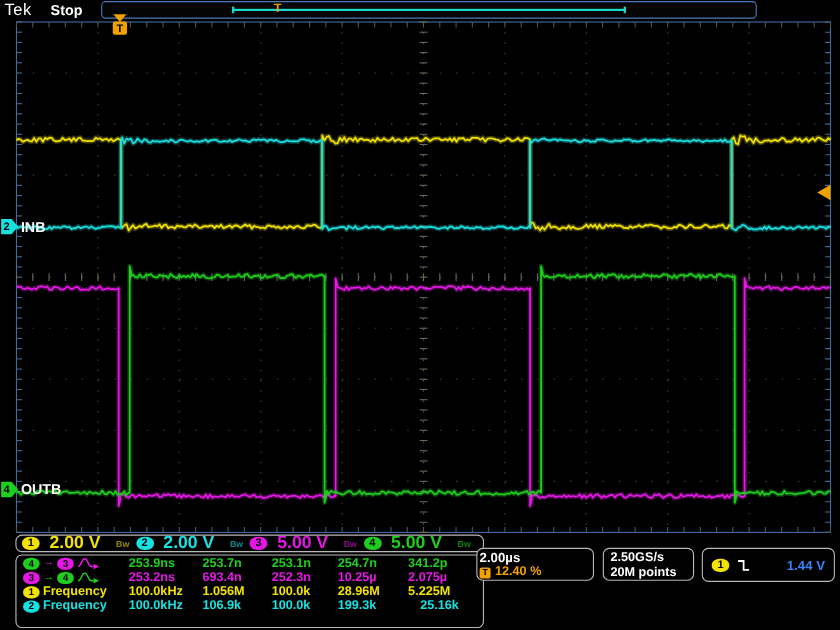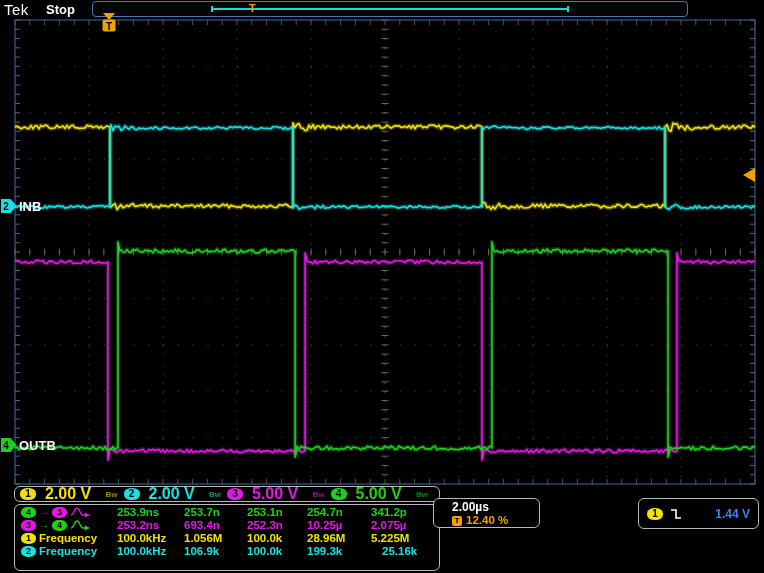--- a/index.html
+++ b/index.html
@@ -25,21 +25,21 @@
   .chscale{font-size:16px;font-weight:bold;margin-left:9px;white-space:nowrap;}
   .bw{font-size:8px;font-weight:bold;opacity:.6;margin-left:auto;margin-right:6px;}
   .mtable{left:14px;top:504px;width:426px;height:67px;padding:1px 2px;}
   .mrow{display:grid;grid-template-columns:100px 67px 63px 60px 64px 64px;height:12.9px;align-items:center;}
   .mrow .hcell{color:#fff;font-size:11.5px;font-weight:bold;}
   .mcell{font-size:11.5px;font-weight:bold;white-space:nowrap;}
   .mlabel{display:flex;align-items:center;gap:3px;padding-left:4px;}
   .mlabel .cbadge{width:15px;height:11px;font-size:9px;line-height:11px;}
   .mname{font-size:11.5px;font-weight:bold;}
   .marrow{font-size:10px;font-weight:bold;line-height:10px;}
-  .hbox{left:433px;top:498px;width:107px;height:30px;padding:1px 18px;}
+  .hbox{left:433px;top:498px;width:107px;height:30px;padding:1px 2px;}
   .hline1{color:#fff;font-size:12px;font-weight:bold;line-height:14px;}
   .hline2{display:flex;align-items:center;gap:4px;line-height:13px;}
   .ticon{width:10px;height:10px;background:#f2a200;border-radius:2px;color:#000;font-size:8px;
          font-weight:bold;text-align:center;line-height:10px;flex:none;}
   .hpct{color:#f2a200;font-size:11.5px;font-weight:bold;}
   .abox{left:548px;top:498px;width:83px;height:30px;padding:1px 6px;}
   .aline{color:#fff;font-size:11.5px;font-weight:bold;line-height:14px;white-space:nowrap;}
   .tbox{left:638px;top:498px;width:121px;height:31px;display:flex;align-items:center;gap:7px;padding:0 8px;}
   .tlevel{flex:1;text-align:right;color:#3b82f6;font-size:12px;font-weight:bold;}
   .dbox{left:678px;top:542px;width:84px;height:27px;border-color:#cfcadf;padding:0 5px;}
@@ -502,20 +502,24 @@
     </div>
 
   <div class="abs box hbox">
     <div class="hline1">2.00µs</div>
     <div class="hline2">
       <span class="ticon">T</span>
       <span class="hpct">12.40 %</span>
     </div>
   </div>
 
+  <div class="abs box abox">
+    <div class="aline">2.50GS/s</div>
+    <div class="aline">20M points</div>
+  </div>
 
   <div class="abs box tbox">
     <span class="cbadge" id="trig-badge" style="background: rgb(242, 226, 0);">1</span>
     <svg width="12" height="12" viewBox="0 0 12 12">
       <polyline points="1,2 6,2 6,10 11,10" fill="none" stroke="#ffffff" stroke-width="1.6"></polyline>
     </svg>
     <span class="tlevel">1.44 V</span>
   </div>
 
 

